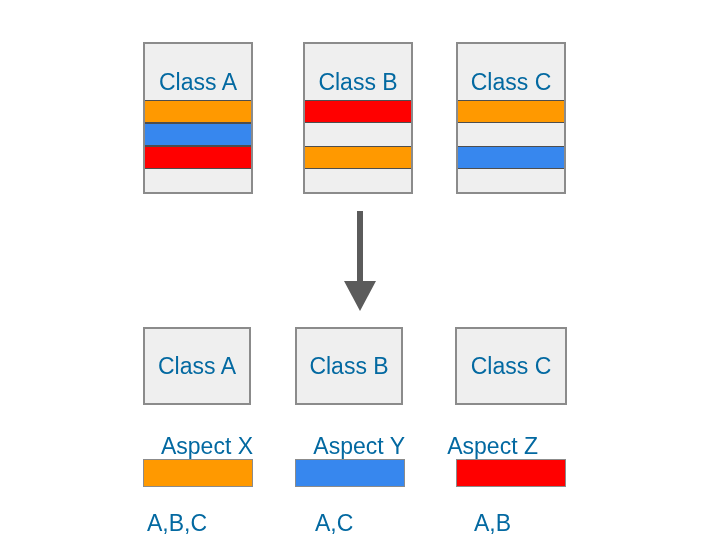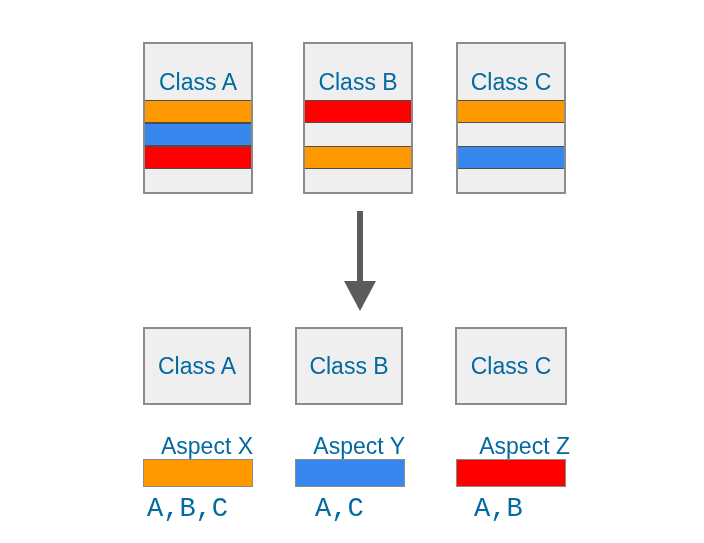--- a/index.html
+++ b/index.html
@@ -73,40 +73,39 @@
   .aspect-title {
     position: absolute;
     top: 433px;
     width: 110px;
     text-align: right;
     font-size: 23px;
     white-space: nowrap;
   }
   .aspect-title.pos-a { left: 143px; }
   .aspect-title.pos-b { left: 295px; }
-  .aspect-title.pos-c { left: 460px; }
+  .aspect-title.pos-c { left: 428px; }
 
   .aspect-bar {
     position: absolute;
     top: 459px;
     height: 28px;
     width: 110px;
     border: 1px solid #8b8b8b;
     box-sizing: border-box;
   }
   .aspect-bar.pos-a { left: 143px; }
   .aspect-bar.pos-b { left: 295px; }
   .aspect-bar.pos-c { left: 456px; }
 
   .aspect-classes {
     position: absolute;
-    top: 494px;
-    font-size: 27px;
+    top: 510px;
+    font-size: 23px;
     white-space: nowrap;
-    font-family: Liberation Mono, monospace;
   }
   .aspect-classes.pos-a { left: 147px; }
   .aspect-classes.pos-b { left: 303px; margin-left: 12px; }
   .aspect-classes.pos-c { left: 474px; }
 </style>
 </head>
 <body>
 
 <div class="canvas">
 

